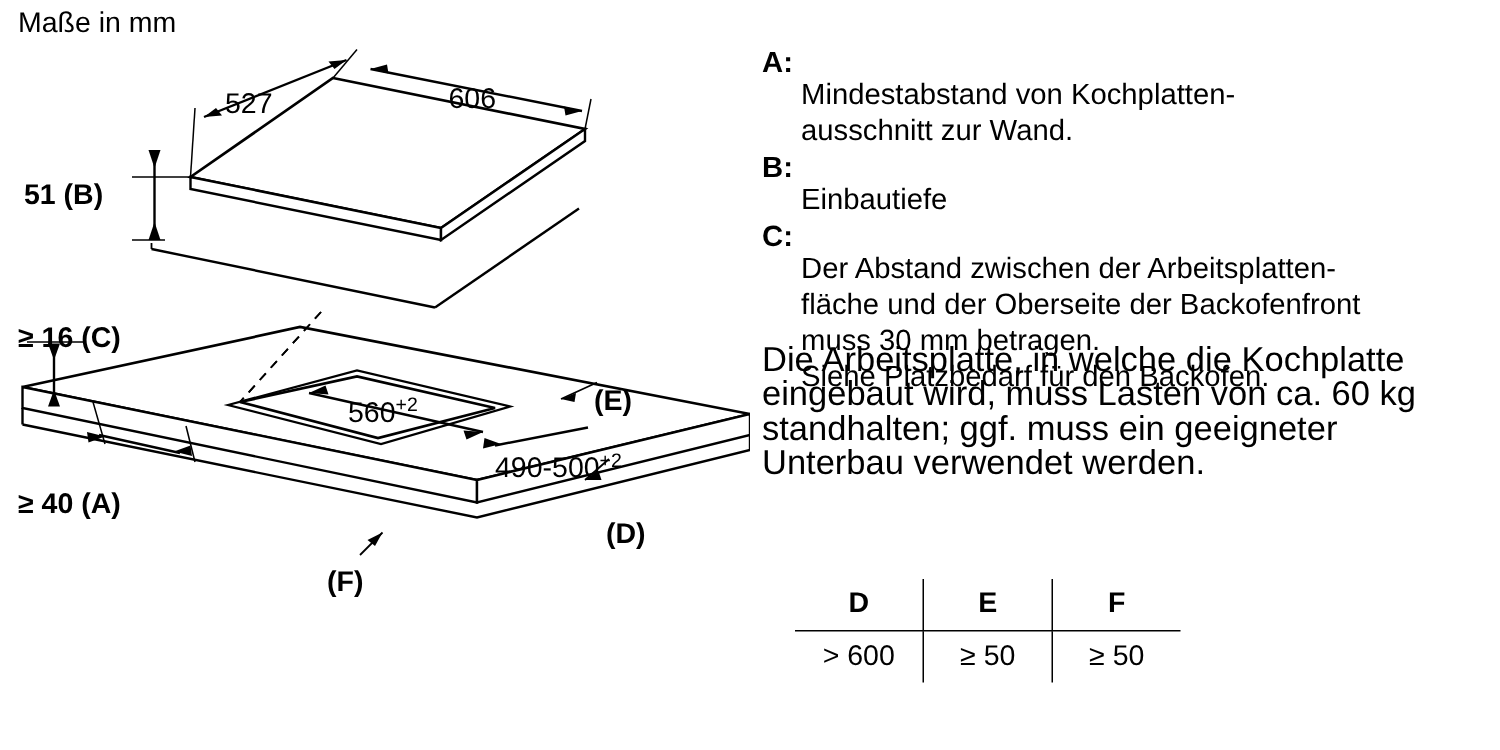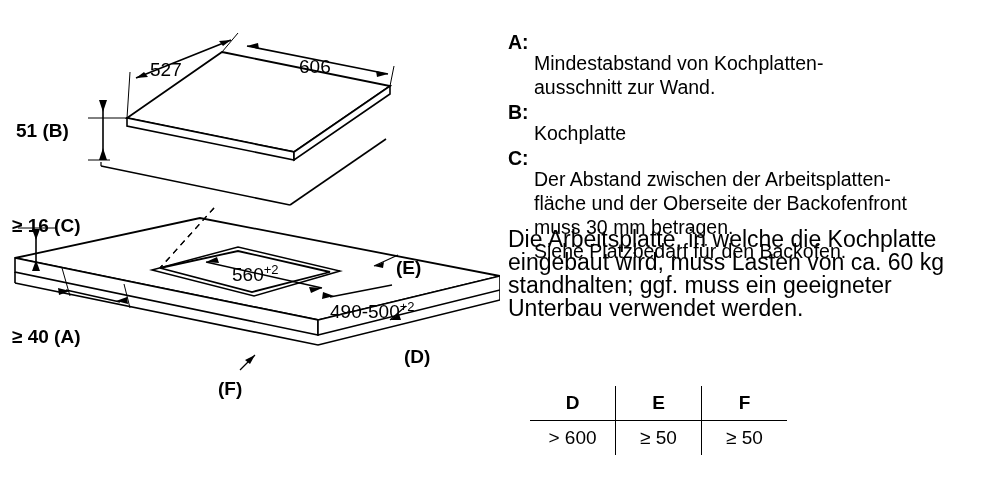--- a/index.html
+++ b/index.html
@@ -109,20 +109,21 @@
     border-bottom: none;
   }
   .bold { font-weight: bold; margin-top: 16px; }
   .sup { font-size: 13px; vertical-align: super; }
 </style>
 </head>
 <body>
 
 <div id="root">
 
+  <div class="title-label">Maße in mm</div>
 
   <div class="diagram-area">
     <svg class="diagram-svg" width="500" height="500" viewBox="0 0 500 500">
       <g fill="none" stroke="#000" stroke-width="1.6" stroke-linecap="butt">
 
         <polygon points="222,52 390,86 294,152 127,118" fill="#ffffff" stroke="#000" stroke-width="1.8"></polygon>
 
         <polygon points="127,118 294,152 294,160 127,126" fill="#ffffff" stroke="#000" stroke-width="1.6"></polygon>
 
         <polygon points="294,152 390,86 390,94 294,160" fill="#ffffff" stroke="#000" stroke-width="1.6"></polygon>
@@ -214,21 +215,21 @@
     <div class="dim-label bold" style="left:404px; top:331px;">(D)</div>
     <div class="dim-label bold" style="left:218px; top:363px;">(F)</div>
   </div>
 
   <div class="legend">
     <div class="legend-row">
       <span class="legend-key">A</span><span class="legend-key">:</span>&nbsp;<span class="legend-text" style="white-space:pre-line">Mindestabstand von Kochplatten-
 ausschnitt zur Wand.</span>
     </div>
     <div class="legend-row">
-      <span class="legend-key">B</span><span class="legend-key">:</span>&nbsp;<span class="legend-text" style="white-space:pre-line">Kochplatte</span>
+      <span class="legend-key">B</span><span class="legend-key">:</span>&nbsp;<span class="legend-text" style="white-space:pre-line">Einbautiefe</span>
     </div>
     <div class="legend-row">
       <span class="legend-key">C</span><span class="legend-key">:</span>&nbsp;<span class="legend-text" style="white-space:pre-line">Der Abstand zwischen der Arbeitsplatten-
 fläche und der Oberseite der Backofenfront
 muss 30 mm betragen.
 Siehe Platzbedarf für den Backofen.</span>
     </div>
   </div>
 
   <div class="paragraph">Die Arbeitsplatte, in welche die Kochplatte eingebaut wird, muss Lasten von ca. 60 kg standhalten; ggf. muss ein geeigneter Unterbau verwendet werden.</div>

